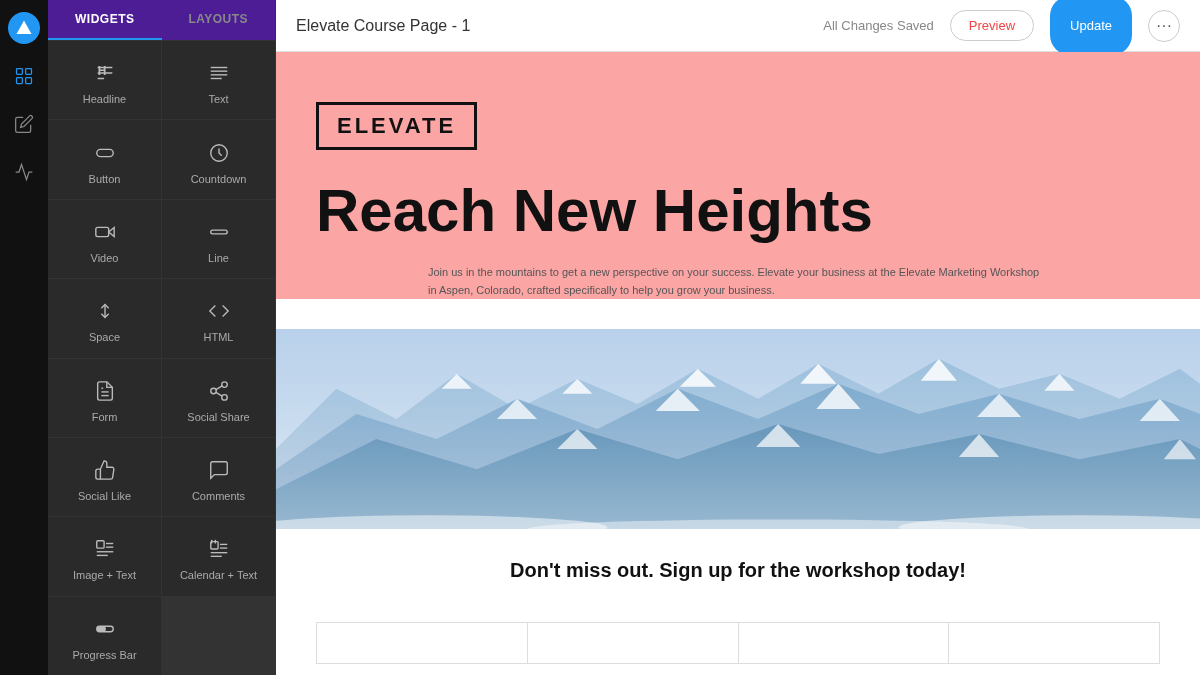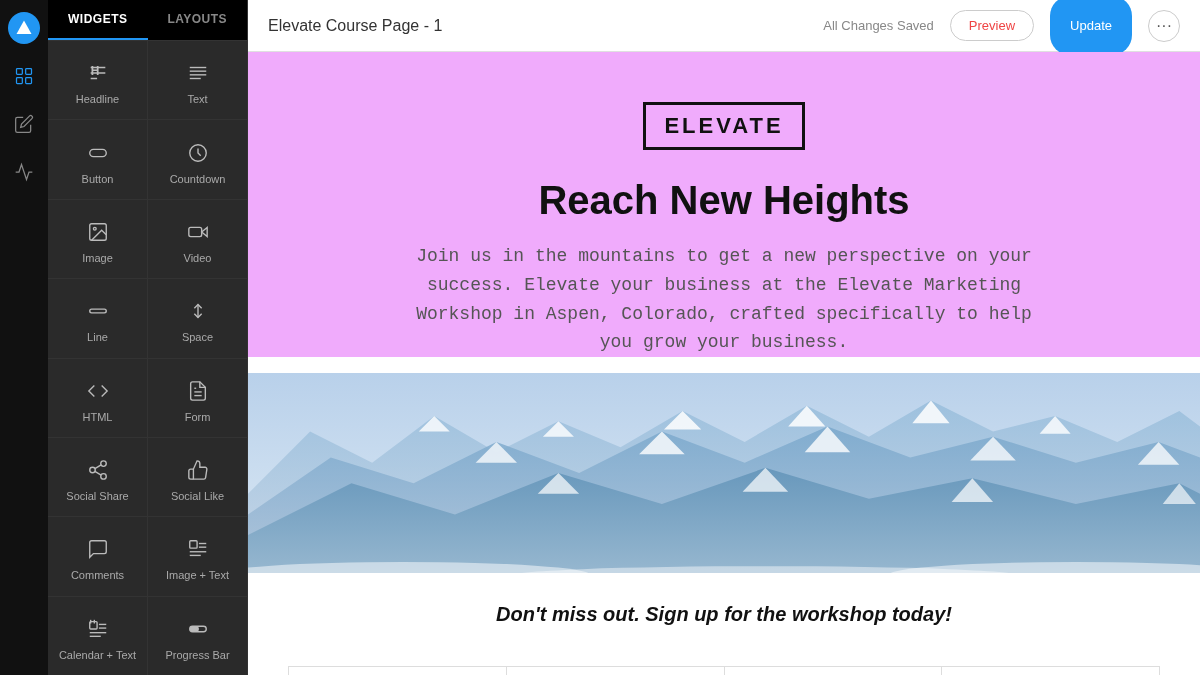--- a/index.html
+++ b/index.html
@@ -34,22 +34,22 @@
       justify-content: center;
       color: #888;
       cursor: pointer;
       border-radius: 4px;
     }
     .icon-bar-item.active { color: #2196f3; }
     .icon-bar-item svg { width: 20px; height: 20px; }
 
     
     .widget-panel {
-      width: 200px;
-      background: #000000;
+      width: 228px;
+      background: #4c1d95;
       display: flex;
       flex-direction: column;
       border-right: 1px solid #333;
     }
     .panel-tabs {
       display: flex;
       border-bottom: 1px solid #333;
     }
     .panel-tab {
       flex: 1;
@@ -169,66 +169,64 @@
       display: flex;
       justify-content: center;
     }
     .page-canvas {
       width: 100%;
       background: #fff;
     }
 
     
     .hero-section {
-      background: #f0abfc;
-      text-align: center;
+      background: #fca5a5;
+      text-align: left;
       padding: 50px 40px 0;
     }
     .elevate-logo-box {
       display: inline-block;
       border: 3px solid #111;
       padding: 8px 18px;
       margin-bottom: 28px;
     }
     .elevate-logo-box span {
       font-size: 22px;
       font-weight: 900;
       letter-spacing: 3px;
       color: #111;
     }
     .hero-headline {
-      font-size: 40px;
+      font-size: 60px;
       font-weight: 800;
       color: #111;
       margin-bottom: 20px;
       line-height: 1.1;
     }
     .hero-subtext {
-      font-size: 18px;
+      font-size: 11px;
       color: #555;
       max-width: 620px;
-      margin: 0 auto 16px;
+      margin: 0 auto 30px;
       line-height: 1.6;
-      font-family: Liberation Mono, monospace;
     }
 
     
     .mountain-section {
       height: 200px;
       background: linear-gradient(180deg, #c8d8f0 0%, #a0c0e8 30%, #8ab0d8 50%, #b8cce0 65%, #d0dce8 75%, #e8eeee 85%, #f0f4f4 100%);
       position: relative;
       overflow: hidden;
     }
 
     
     .cta-section {
       background: #fff;
       padding: 30px 40px 20px;
       text-align: center;
-      font-style: italic;
     }
     .cta-text {
       font-size: 20px;
       font-weight: 700;
       color: #111;
       margin-bottom: 20px;
     }
 
     
     .table-section {
@@ -323,30 +321,20 @@
     <div class="widget-cell">
       <div class="w-icon">
         <svg viewBox="0 0 24 24" stroke="currentColor" stroke-width="1.5" fill="none">
           <circle cx="12" cy="12" r="9"></circle>
           <polyline points="12 7 12 12 15 15"></polyline>
         </svg>
       </div>
       <div class="w-label">Countdown</div>
     </div>
 
-    <div class="widget-cell">
-      <div class="w-icon">
-        <svg viewBox="0 0 24 24" stroke="currentColor" stroke-width="1.5" fill="none">
-          <rect x="3" y="3" width="18" height="18" rx="2"></rect>
-          <circle cx="8.5" cy="8.5" r="1.5"></circle>
-          <polyline points="21 15 16 10 5 21"></polyline>
-        </svg>
-      </div>
-      <div class="w-label">Image</div>
-    </div>
 
     <div class="widget-cell">
       <div class="w-icon">
         <svg viewBox="0 0 24 24" stroke="currentColor" stroke-width="1.5" fill="none">
           <rect x="2" y="7" width="14" height="10" rx="2"></rect>
           <polygon points="22 7 16 12 22 17 22 7"></polygon>
         </svg>
       </div>
       <div class="w-label">Video</div>
     </div>

